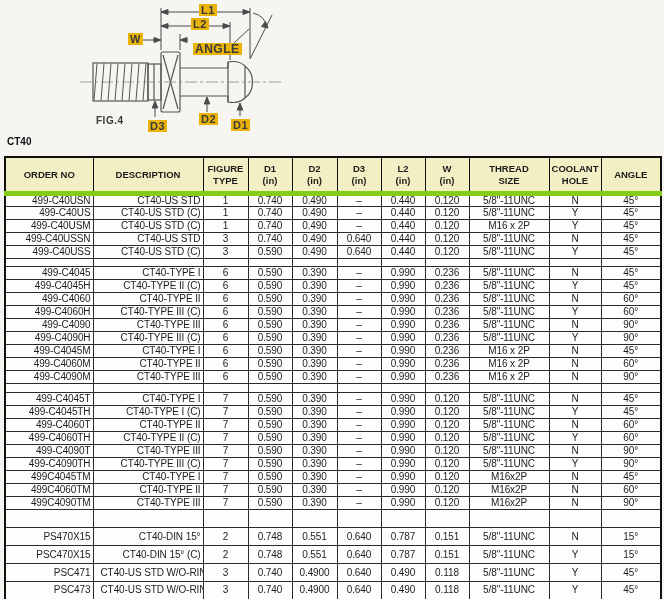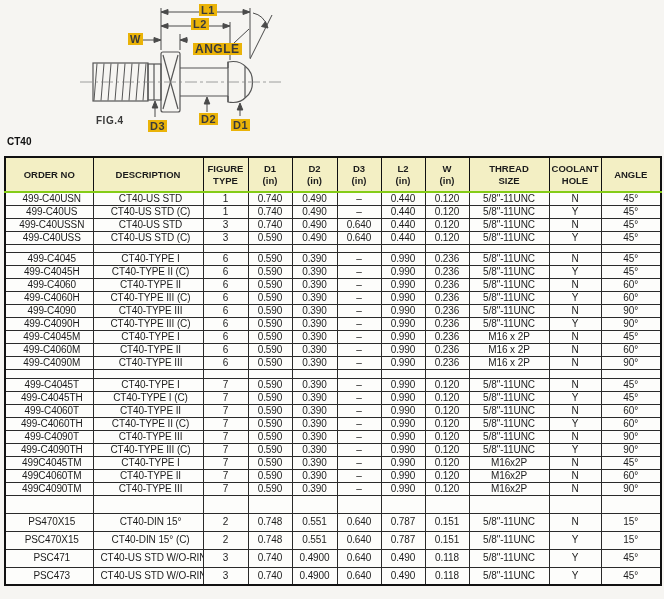--- a/index.html
+++ b/index.html
@@ -25,28 +25,28 @@
   table.spec{
     position:absolute;left:4px;top:156px;width:656px;
     border-collapse:collapse;table-layout:fixed;background:#fdfdfb;
     border:2px solid #111;
   }
   table.spec th{
     background:#f3efc4;border:1px solid #111;
     font-weight:bold;font-size:9.5px;line-height:1.2;
     text-align:center;vertical-align:middle;padding:2px 1px;height:29px;
   }
-  table.spec thead tr{border-bottom:2px solid #84cc16;}
+  table.spec thead tr{border-bottom:5px solid #84cc16;}
   table.spec td{
     border:1px solid #2a2a2a;background:#fdfdfb;
     font-size:10px;line-height:1;letter-spacing:-0.1px;
     text-align:center;vertical-align:middle;padding:0 2px;
     white-space:nowrap;overflow:hidden;
   }
-  table.spec td.left{text-align:center;padding-left:7px;}
+  table.spec td.left{text-align:right;padding-left:7px;}
   table.spec tr.spacer td{border-left:1px solid #2a2a2a;border-right:1px solid #2a2a2a;}
 </style>
 </head>
 <body>
 
 <div class="figure-area">
   <svg width="340" height="150" viewBox="0 0 340 150">
     <g stroke="#555" stroke-width="1.2" fill="none">
 
       <rect x="93" y="63" width="55" height="38"></rect>
@@ -176,20 +176,33 @@
         <td>0.740</td>
         <td>0.490</td>
         <td>–</td>
         <td>0.440</td>
         <td>0.120</td>
         <td>5/8"-11UNC</td>
         <td>Y</td>
         <td>45°</td>
       </tr>
       <tr style="height: 13px;">
+        <td class="left">499-C40USM</td>
+        <td class="left">CT40-US STD (C)</td>
+        <td>1</td>
+        <td>0.740</td>
+        <td>0.490</td>
+        <td>–</td>
+        <td>0.440</td>
+        <td>0.120</td>
+        <td>M16 x 2P</td>
+        <td>Y</td>
+        <td>45°</td>
+      </tr>
+      <tr style="height: 13px;">
         <td class="left">499-C40USSN</td>
         <td class="left">CT40-US STD</td>
         <td>3</td>
         <td>0.740</td>
         <td>0.490</td>
         <td>0.640</td>
         <td>0.440</td>
         <td>0.120</td>
         <td>5/8"-11UNC</td>
         <td>N</td>

